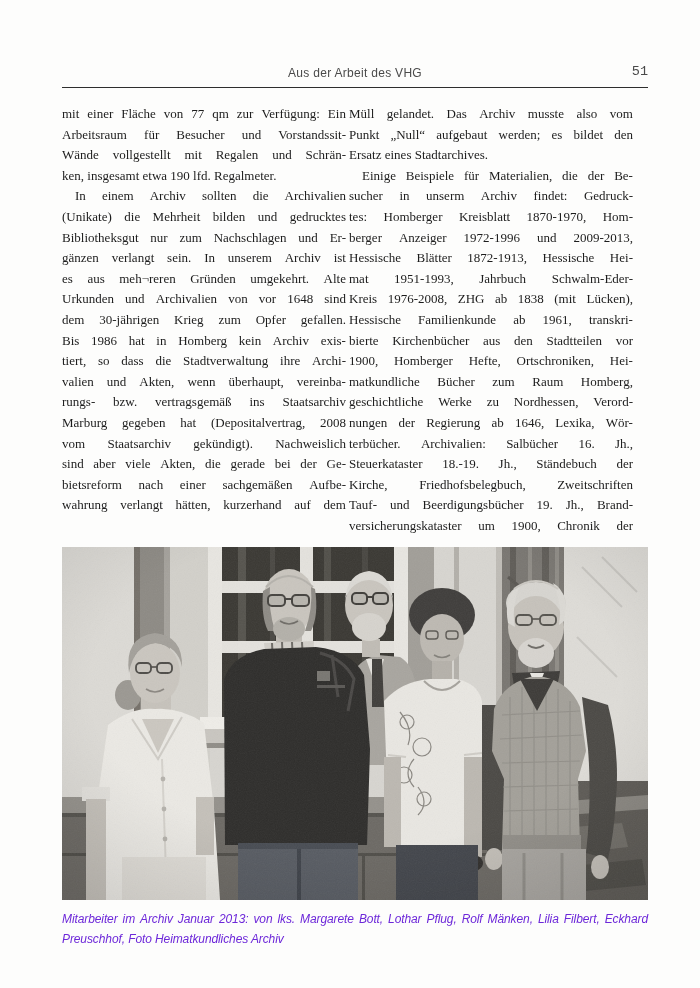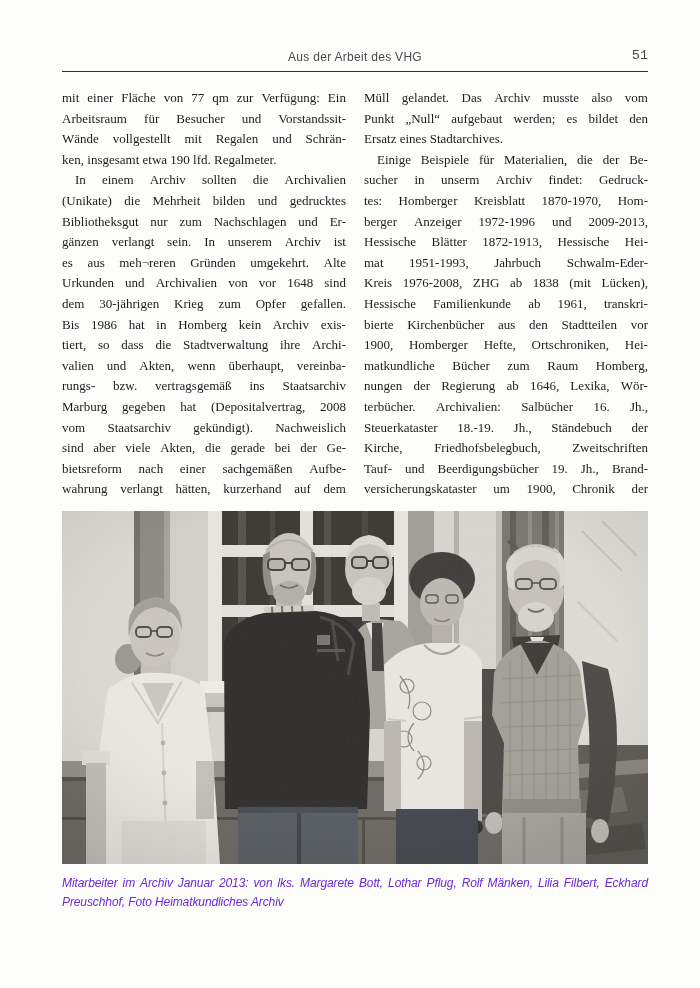--- a/index.html
+++ b/index.html
@@ -6,39 +6,39 @@
   body { background:#e9e9e9; }
   .page {
     position:relative;
     width:700px; height:988px;
     margin:0 auto;
     background:#fdfdfc;
     overflow:hidden;
     font-family:"Liberation Serif", serif;
     color:var(--text, #1c1c1c);
   }
-  .content { position:absolute; left:62px; top:0; width:586px; }
+  .content { position:absolute; left:62px; top:16px; width:586px; }
 
   
   .header-inner { position:relative; padding-top:50px; height:16px; }
   .running-title {
     display:block; text-align:center;
     font-family:"Liberation Sans", sans-serif;
     font-size:12px; letter-spacing:.3px;
     color:var(--header_text, #4a4a4a);
   }
   .page-number {
     position:absolute; right:0; top:48px;
     font-family:Liberation Mono, monospace;
     font-size:13.5px; color:var(--header_text, #4a4a4a);
   }
   .rule { margin-top:5px; border-bottom:1.6px solid var(--rule, #2e2e2e); }
 
   
-  .columns { display:flex; gap:18px; margin-top:16px; }
+  .columns { display:flex; gap:3px; margin-top:16px; }
   .col { width:284px; font-size:13px; }
   .col .tline { height:20.6px; line-height:20.6px; white-space:nowrap; }
   .tline.just { display:flex; justify-content:space-between; }
   .tline.just span { white-space:pre; }
   .tline.indent { padding-left:13px; }
 
   
   figure.photo { margin:11px 0 0 0; padding:0; width:586px; height:353px; }
   figure.photo svg { display:block; }
 
@@ -321,20 +321,27 @@
             <span>Hefte,</span>
             <span>Ortschroniken,</span>
             <span>Hei-</span>
           </div>
           <div class="tline just">
             <span>matkundliche</span>
             <span>Bücher</span>
             <span>zum</span>
             <span>Raum</span>
             <span>Homberg,</span>
+          </div>
+          <div class="tline just">
+            <span>geschichtliche</span>
+            <span>Werke</span>
+            <span>zu</span>
+            <span>Nordhessen,</span>
+            <span>Verord-</span>
           </div>
           <div class="tline just">
             <span>nungen</span>
             <span>der</span>
             <span>Regierung</span>
             <span>ab</span>
             <span>1646,</span>
             <span>Lexika,</span>
             <span>Wör-</span>
           </div>

